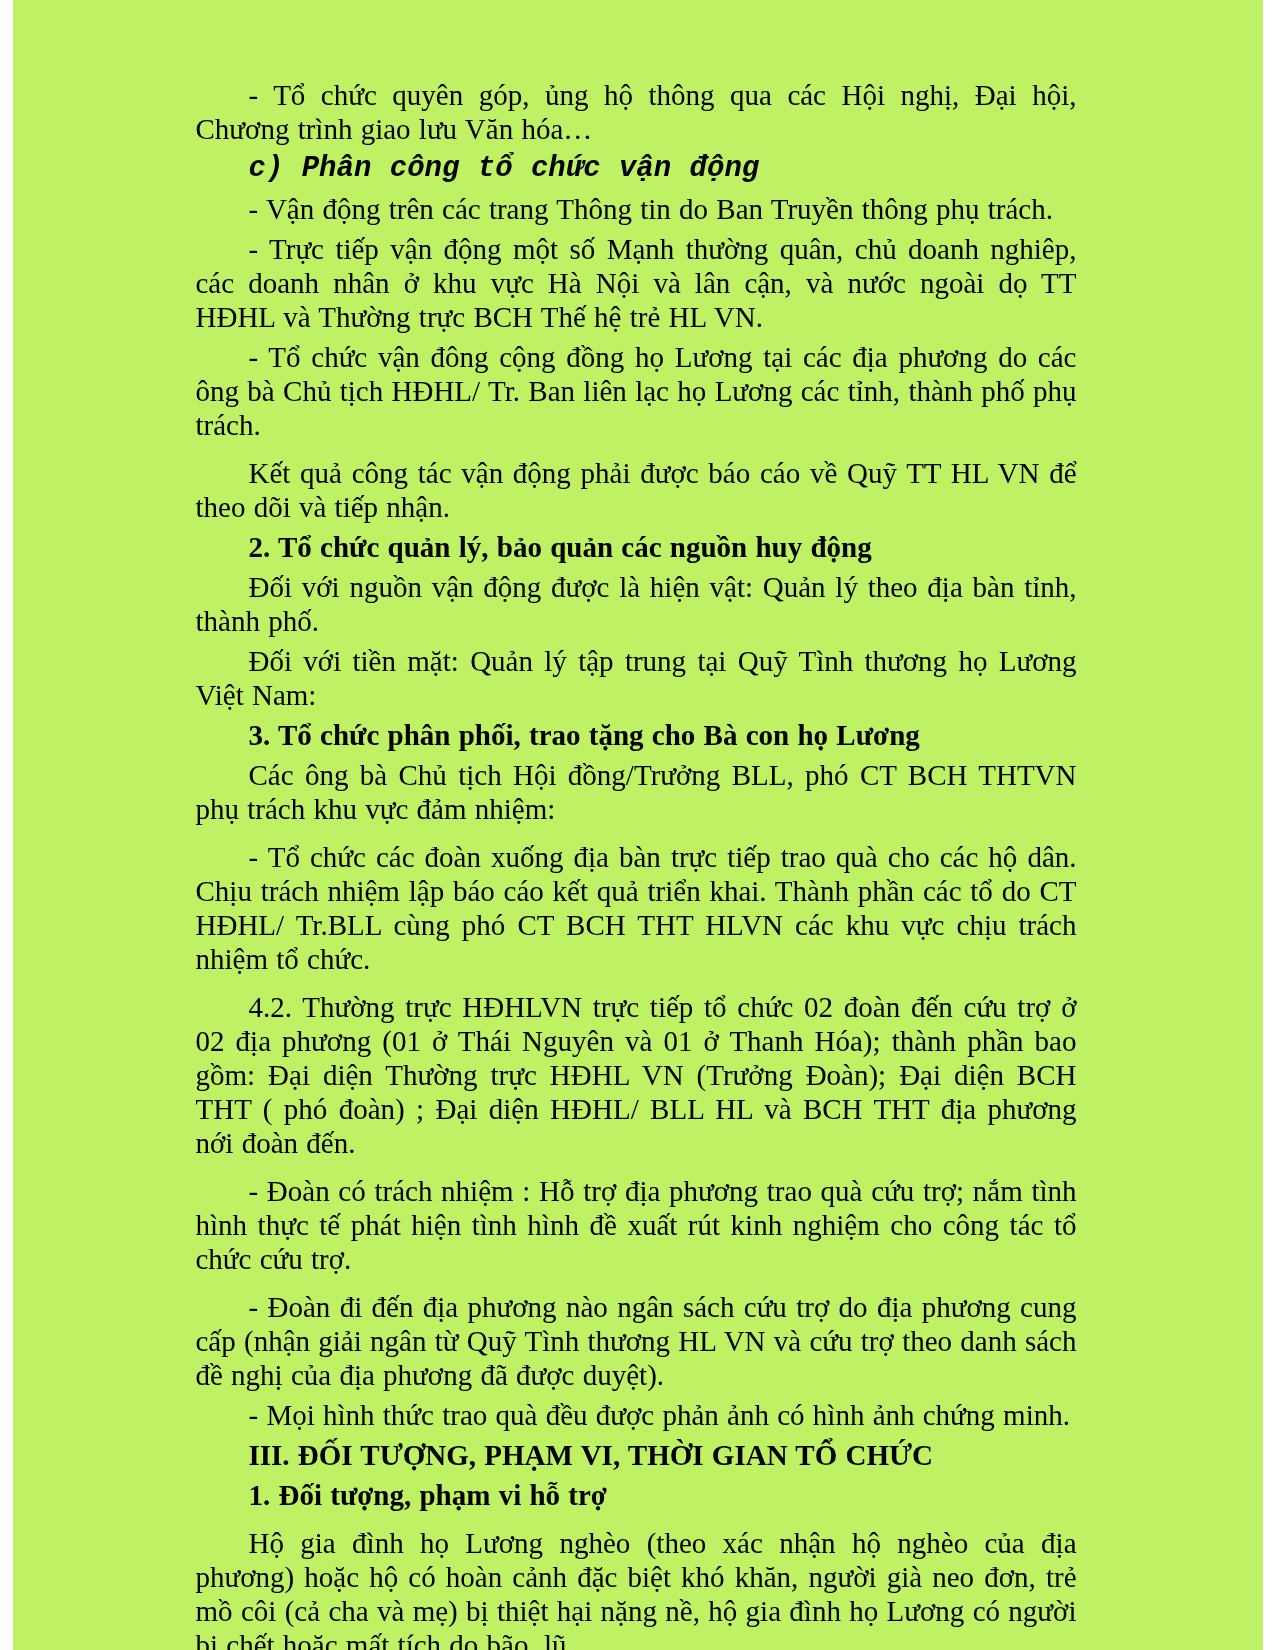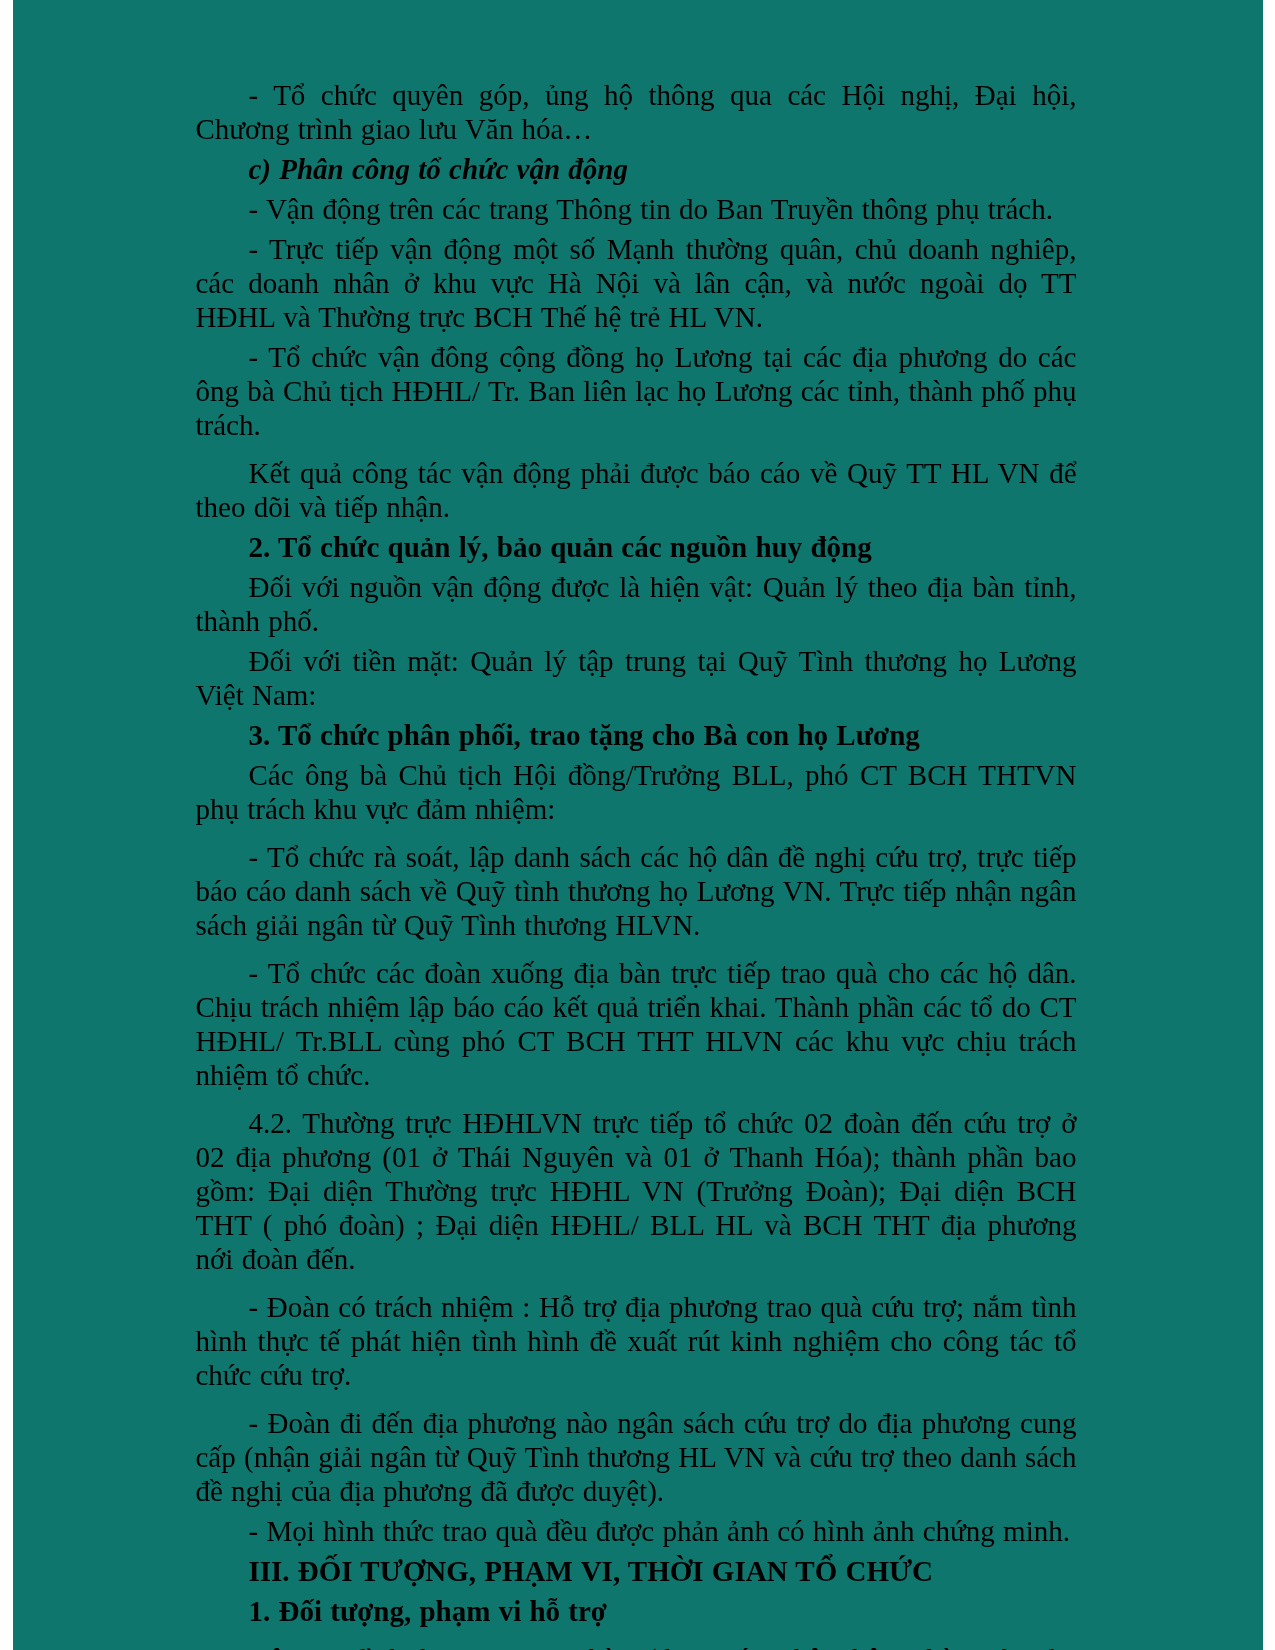--- a/index.html
+++ b/index.html
@@ -5,41 +5,42 @@
   html, body {
     margin: 0;
     padding: 0;
     background: #ffffff;
   }
   .page {
     position: relative;
     width: 1250px;
     height: 1650px;
     margin: 0 auto;
-    background: #0f766e;
+    background: #bef264;
     color: #000000;
     box-sizing: border-box;
     padding: 78px 186px 0 183px;
     font-family: "Liberation Serif", "DejaVu Serif", serif;
     overflow: hidden;
   }
   .page p {
     margin: 0;
     font-size: 29px;
     line-height: 34px;
     text-align: justify;
     text-indent: 53px;
     word-spacing: 1px;
   }
   .page p + p { margin-top: 6px; }
   .page p.sp-lg { margin-top: 14px; }
   .h-ci {
     font-weight: bold;
     font-style: italic;
     text-align: left !important;
+    font-family: Liberation Mono, monospace;
   }
   .h-b {
     font-weight: bold;
     text-align: left !important;
   }
 </style>
 </head>
 <body>
 
 <div class="page">
@@ -47,21 +48,20 @@
   <p class="h-ci">c) Phân công tổ chức vận động</p>
   <p>- Vận động trên các trang Thông tin do Ban Truyền thông phụ trách.</p>
   <p>- Trực tiếp vận động một số Mạnh thường quân, chủ doanh nghiêp, các doanh nhân ở khu vực Hà Nội và lân cận, và nước ngoài  dọ TT HĐHL và Thường trực  BCH Thế hệ trẻ  HL VN.</p>
   <p>- Tổ chức vận đông cộng đồng họ Lương tại các địa phương do các ông bà Chủ tịch HĐHL/ Tr. Ban liên lạc họ Lương các tỉnh, thành phố phụ trách.</p>
   <p class="sp-lg">Kết quả công tác vận động phải được báo cáo về Quỹ TT HL VN  để theo dõi và tiếp nhận.</p>
   <p class="h-b">2. Tổ chức quản lý, bảo quản các nguồn huy động</p>
   <p>Đối với nguồn vận động được là hiện vật: Quản lý theo địa bàn tỉnh, thành phố.</p>
   <p>Đối với tiền mặt: Quản lý tập trung tại Quỹ Tình thương họ Lương Việt Nam:</p>
   <p class="h-b">3. Tổ chức phân phối, trao tặng cho Bà con họ Lương</p>
   <p>Các ông bà Chủ tịch Hội đồng/Trưởng BLL, phó CT BCH THTVN phụ trách khu vực đảm nhiệm:</p>
-  <p class="sp-lg">- Tổ chức rà soát, lập danh sách các hộ dân đề nghị cứu trợ, trực tiếp báo cáo danh sách về Quỹ tình thương họ Lương VN. Trực tiếp nhận ngân sách giải ngân từ Quỹ Tình thương HLVN.</p>
   <p class="sp-lg">- Tổ chức các đoàn xuống địa bàn trực tiếp trao quà cho các hộ dân. Chịu trách nhiệm lập báo cáo kết quả triển khai. Thành phần các tổ do CT HĐHL/ Tr.BLL cùng phó CT BCH THT HLVN các khu vực chịu trách nhiệm tổ chức.</p>
   <p class="sp-lg">4.2. Thường trực HĐHLVN trực tiếp tổ chức 02 đoàn đến cứu trợ ở 02 địa phương (01 ở Thái Nguyên và 01 ở Thanh Hóa); thành phần bao gồm: Đại diện Thường trực HĐHL VN (Trưởng Đoàn); Đại diện BCH THT ( phó đoàn) ; Đại diện HĐHL/ BLL HL và BCH THT  địa phương nới đoàn đến.</p>
   <p class="sp-lg">- Đoàn có trách nhiệm : Hỗ trợ địa phương trao quà cứu trợ; nắm tình hình thực tế phát hiện tình hình  đề xuất rút kinh nghiệm cho công tác tổ chức cứu trợ.</p>
   <p class="sp-lg">- Đoàn đi đến địa phương nào ngân sách cứu trợ do địa phương cung cấp (nhận giải ngân từ Quỹ Tình thương HL VN và cứu trợ theo danh sách đề nghị của địa phương đã được duyệt).</p>
   <p>- Mọi hình thức trao quà đều được phản ảnh có hình ảnh chứng minh.</p>
   <p class="h-b">III. ĐỐI TƯỢNG, PHẠM VI, THỜI GIAN TỔ CHỨC</p>
   <p class="h-b">1. Đối tượng, phạm vi hỗ trợ</p>
   <p class="sp-lg">Hộ gia đình họ Lương nghèo (theo xác nhận hộ nghèo của địa phương) hoặc hộ có hoàn cảnh đặc biệt khó khăn, người già neo đơn, trẻ mồ côi (cả cha và mẹ) bị thiệt hại nặng nề, hộ gia đình họ Lương có người bị chết hoặc mất tích do bão, lũ.</p>
 
 </div>

